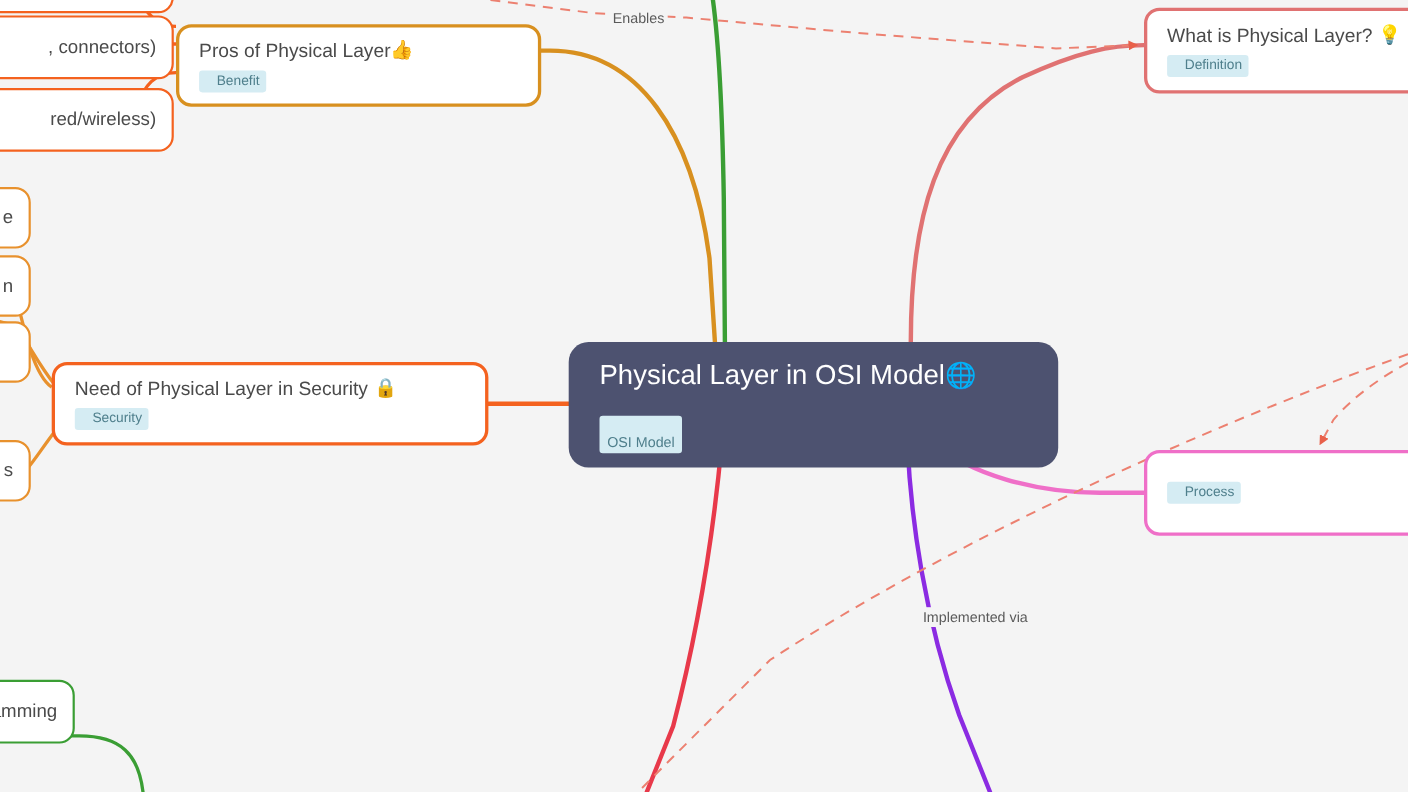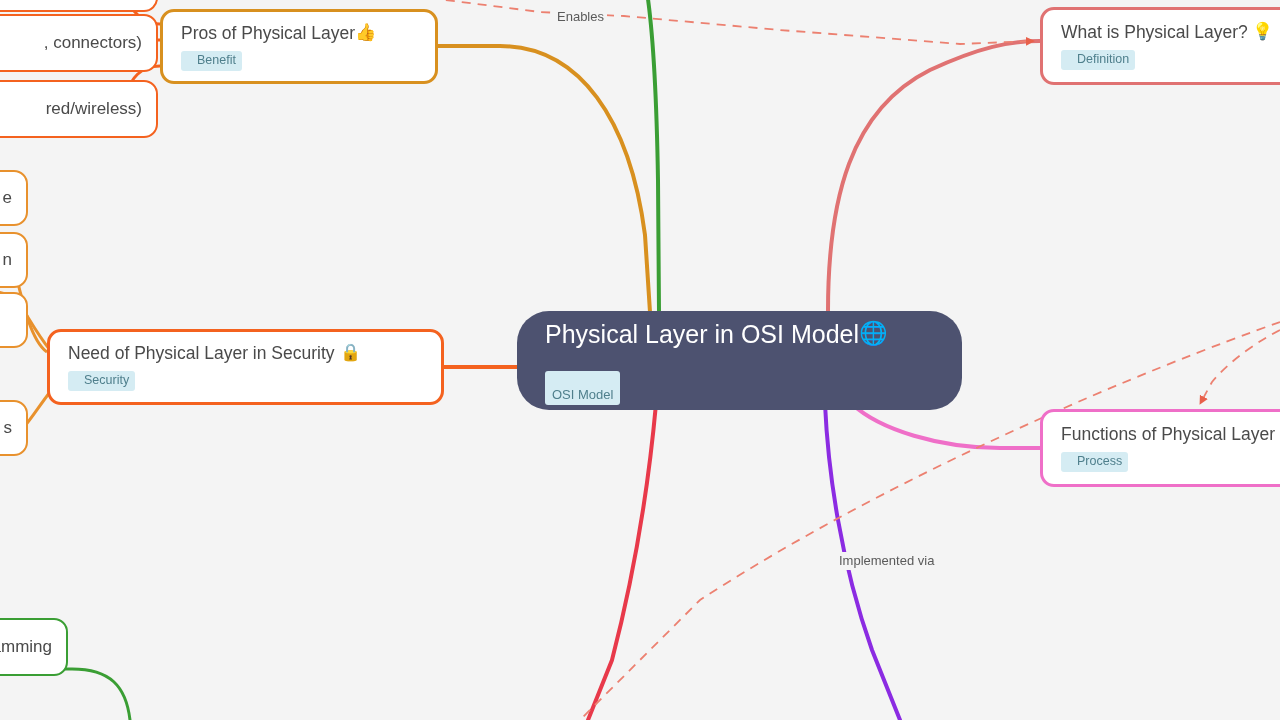--- a/index.html
+++ b/index.html
@@ -69,23 +69,23 @@
     white-space: nowrap;
     font-family: "Liberation Sans", sans-serif;
   }
 
   
   #central-node {
     position: absolute;
     left: 517px;
     top: 311px;
     width: 445px;
-    height: 99px;
+    height: 114px;
     background: #4d5270;
-    border-radius: 32px;
+    border-radius: 18px;
     box-sizing: border-box;
     padding: 16px 22px 14px 28px;
     display: flex;
     flex-direction: column;
     justify-content: center;
     align-items: flex-start;
     gap: 22px;
   }
 
   #central-node .central-title {
@@ -114,21 +114,21 @@
     line-height: 16px;
     color: #5a5a5a;
     background: #f4f4f4;
     padding: 1px 3px;
     white-space: nowrap;
     font-family: "Liberation Sans", sans-serif;
     text-align: center;
   }
 
   
-  #node-pros       { left: 160px;  top: 9px;   width: 278px; height: 75px;  border-color: #d8901f; }
+  #node-pros       { left: 160px;  top: 22px;   width: 332px; height: 75px;  border-color: #d8901f; }
   #node-security   { left: 47px;   top: 329px; width: 397px; height: 76px;  border-color: #f4621f; }
   #node-what-is    { left: 1040px; top: 7px;   width: 300px; height: 78px;  border-color: #e07272; }
   #node-functions  { left: 1040px; top: 409px; width: 300px; height: 78px;  border-color: #ef6fc8; }
 
   
   .frag {
     position: absolute;
     box-sizing: border-box;
     background: #ffffff;
     border-style: solid;
@@ -247,23 +247,20 @@
 
   <div class="node" id="node-what-is">
     <div style="display:flex;align-items:center;gap:5px;">
       <span class="node-title">What is Physical Layer?</span>
       <span class="node-emoji">💡</span>
     </div>
     <span class="tag">Definition</span>
   </div>
 
   <div class="node" id="node-functions">
-    <div style="display:flex;align-items:center;">
-      <span class="node-title">Functions of Physical Layer</span>
-    </div>
     <span class="tag">Process</span>
   </div>
 
   <div id="central-node">
     <div style="display:flex;align-items:center;">
       <span class="central-title">Physical Layer in OSI Model</span>
       <span class="central-emoji">🌐</span>
     </div>
     <span class="tag">OSI Model</span>
   </div>

